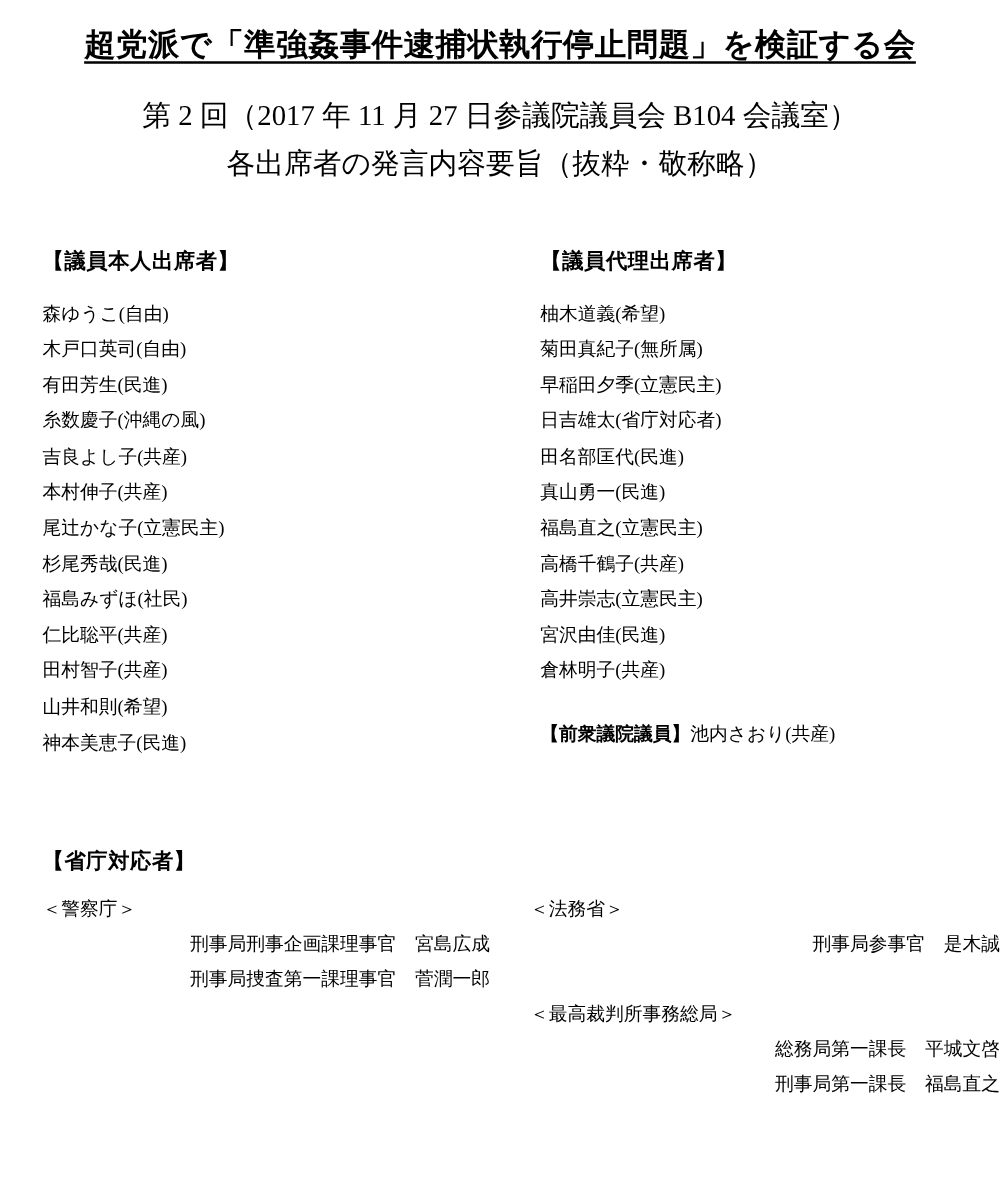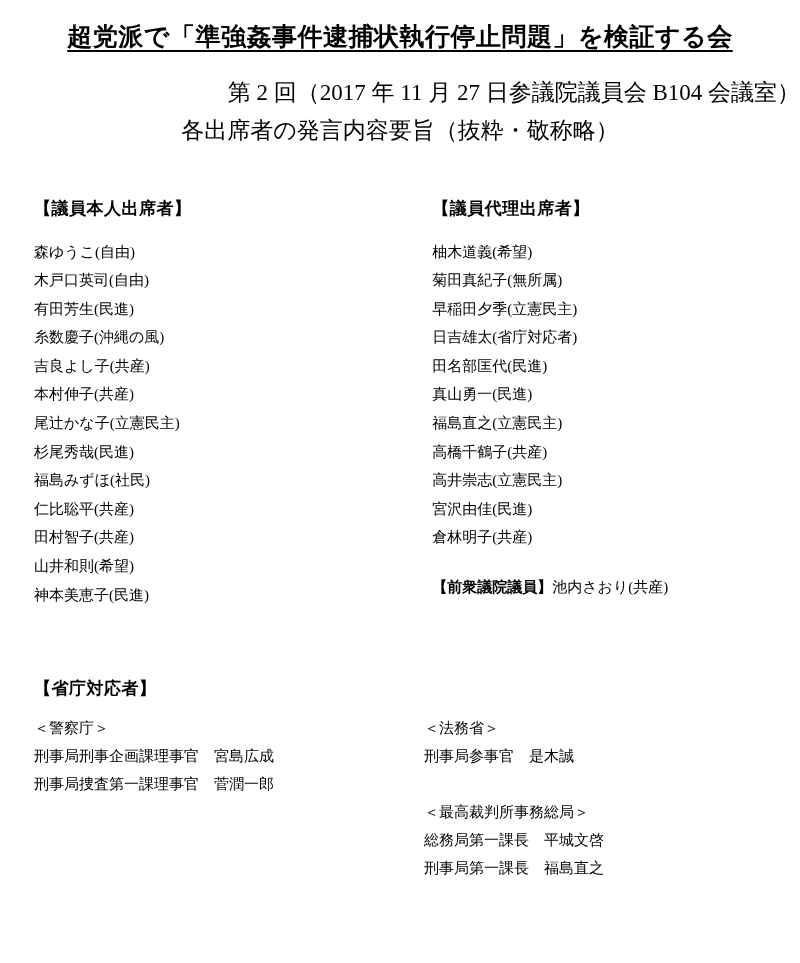--- a/index.html
+++ b/index.html
@@ -35,21 +35,20 @@
     text-underline-offset: 5px;
     line-height: 1.5;
     white-space: nowrap;
   }
   .title-sub {
     font-size: 23px;
     font-weight: 400;
     margin-top: 20px;
     line-height: 1.5;
     white-space: nowrap;
-    text-align: right;
   }
   .title-sub2 {
     font-size: 23px;
     font-weight: 400;
     margin-top: 4px;
     line-height: 1.5;
     white-space: nowrap;
   }
 
   
@@ -124,20 +123,21 @@
   }
   .org-rows {
     margin: 0;
     padding: 0;
     list-style: none;
   }
   .org-rows li {
     font-size: 15px;
     line-height: 28px;
     white-space: nowrap;
+    text-align: right;
   }
   .spacer-block {
     height: 28px;
   }
 </style>
 </head>
 <body>
 
 <div class="page">
 

